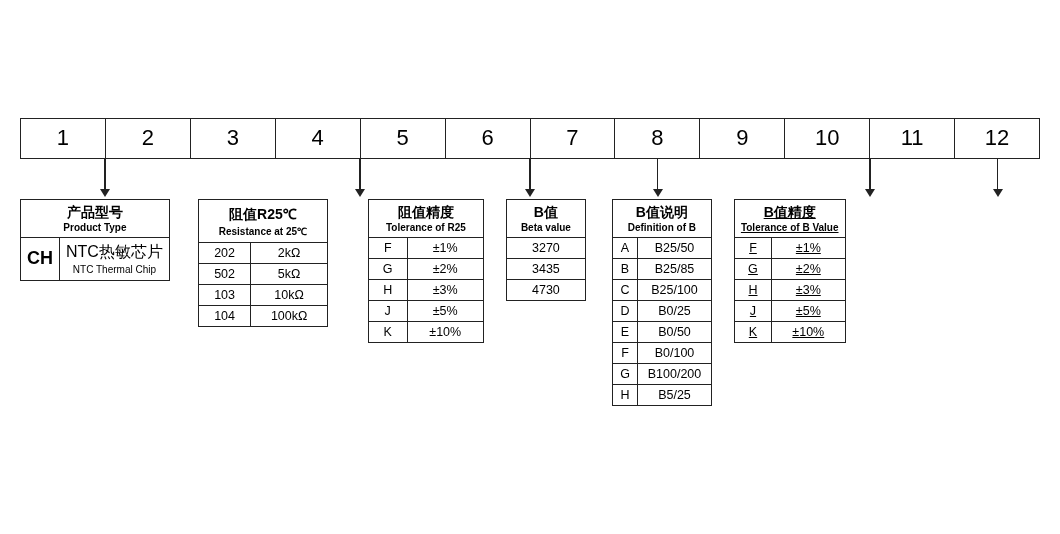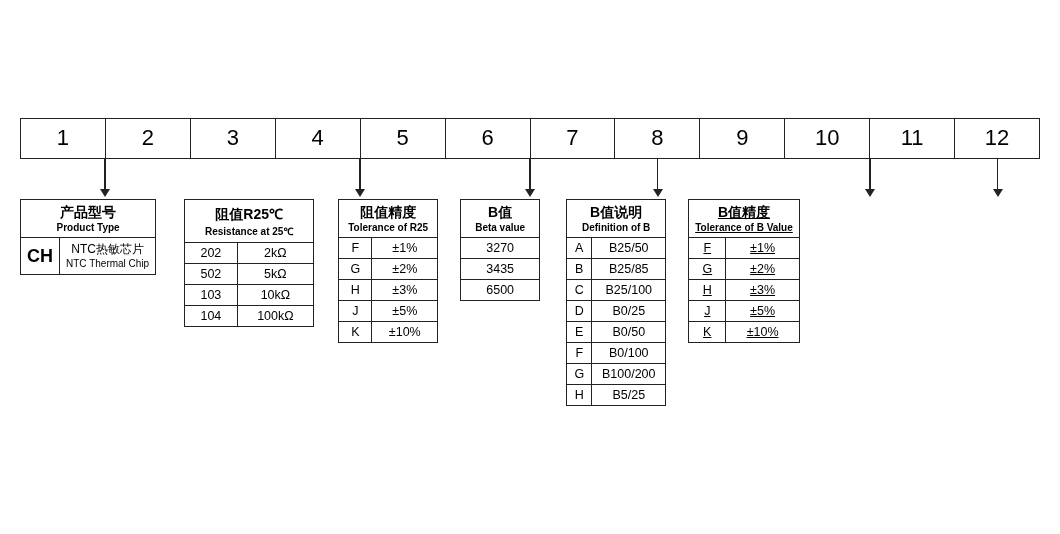--- a/index.html
+++ b/index.html
@@ -104,21 +104,21 @@
 
     
     .product-table { width: 116px; }
     .ch-label { font-size: 18px; font-weight: bold; vertical-align: middle; }
     .chip-label { font-size: 11px; text-align: left; line-height: 1.4; }
 
     
     .resist-table { width: 130px; }
 
     
-    .tol-table { width: 100px; }
+    .tol-table { width: 116px; margin-left: 16px; }
 
     
     .beta-table { width: 80px; }
 
     
     .defb-table { width: 100px; }
 
     
     .tolb-table { width: 100px; text-decoration: underline; }
   </style>
@@ -198,21 +198,21 @@
         <tbody>
             <tr>
           <td colspan="2" class="header-cell">
             <span class="zh">产品型号</span>
             <span class="en">Product Type</span>
           </td>
         </tr>
         <tr>
           <td class="ch-label" rowspan="1">CH</td>
           <td class="chip-label">
-            <span style="display:block;font-size:12px;">NTC热敏芯片</span>
+            <span style="display:block;font-size:16px;">NTC热敏芯片</span>
             <span style="display:block;font-size:10px;">NTC Thermal Chip</span>
           </td>
         </tr>
       </tbody>
         </table>
     </div>
 
     <div style="width:20px;"></div>
 
     <div class="section">
@@ -290,21 +290,21 @@
             <span class="en">Beta value</span>
           </td>
         </tr>
         <tr>
           <td>3270</td>
         </tr>
         <tr>
           <td>3435</td>
         </tr>
         <tr>
-          <td>6500</td>
+          <td>4730</td>
         </tr>
       </tbody>
         </table>
     </div>
 
     <div style="width:18px;"></div>
 
     <div class="section">
       <table class="spec-table defb-table">
         <tbody>

